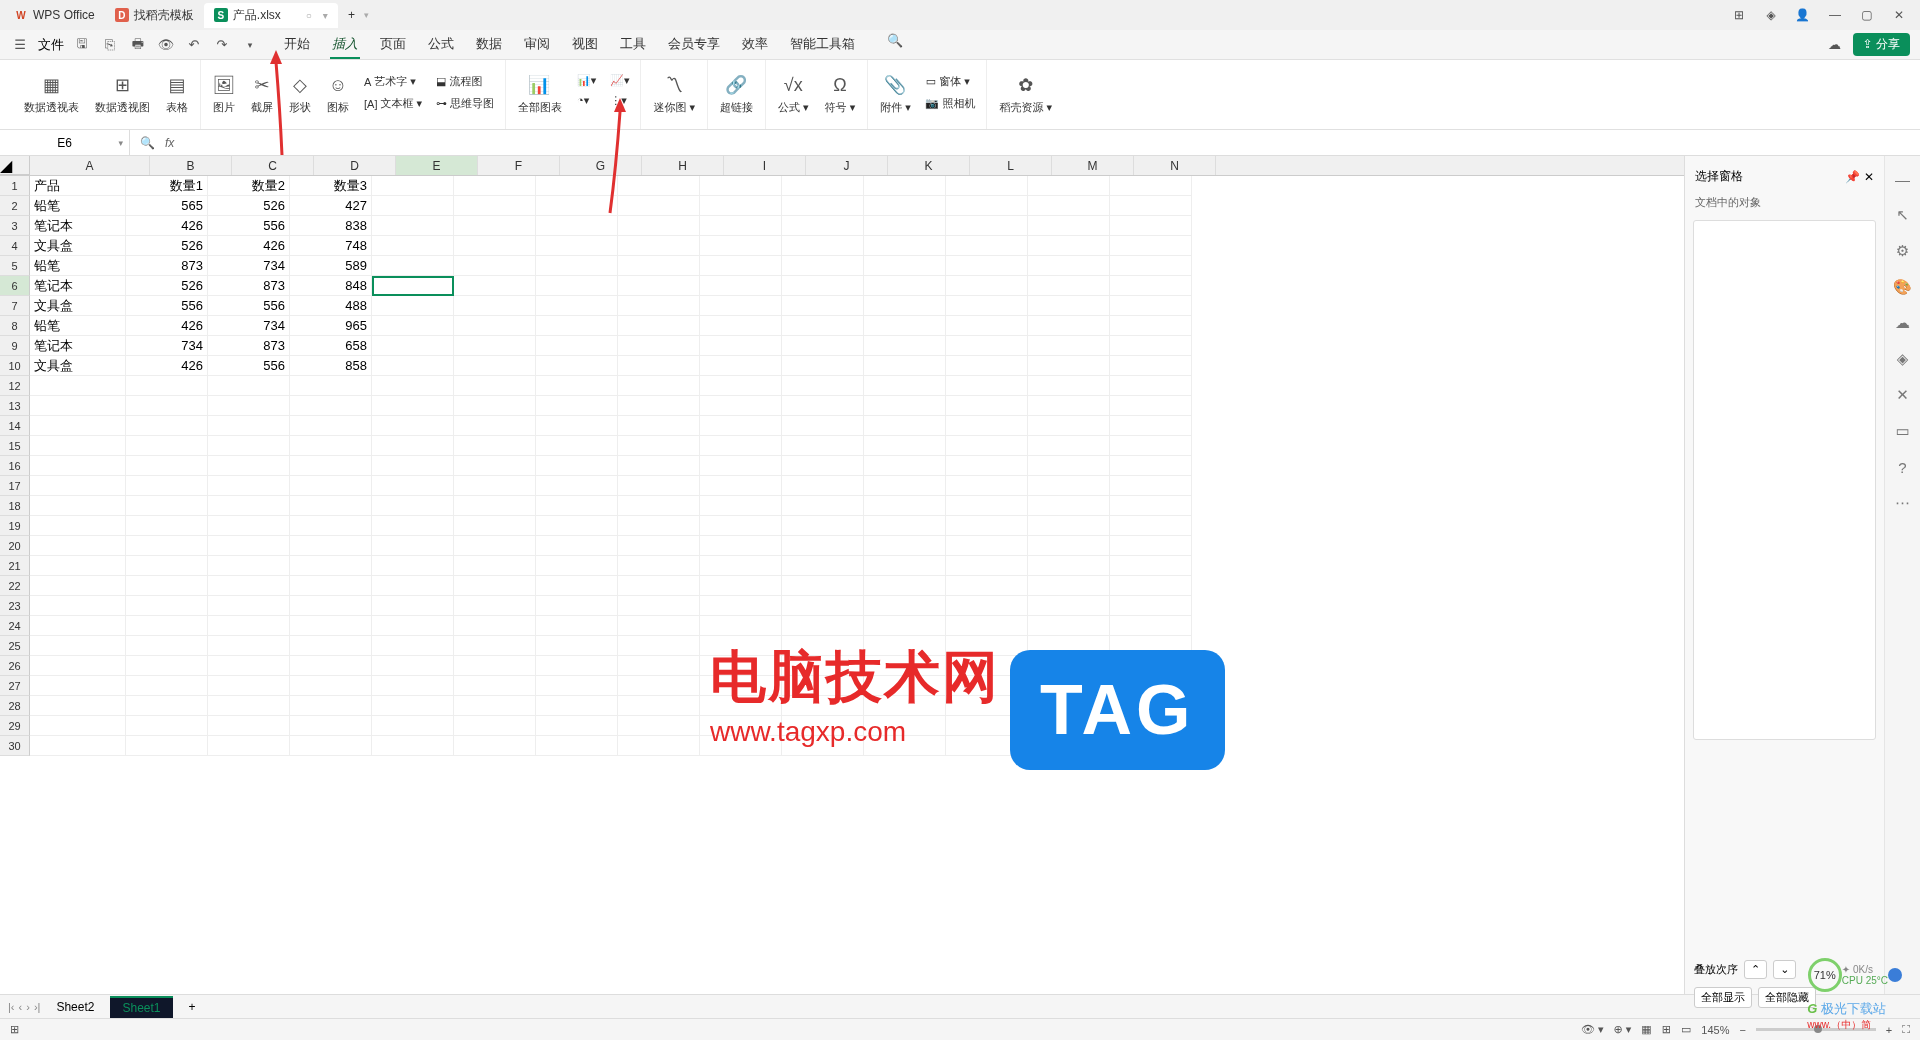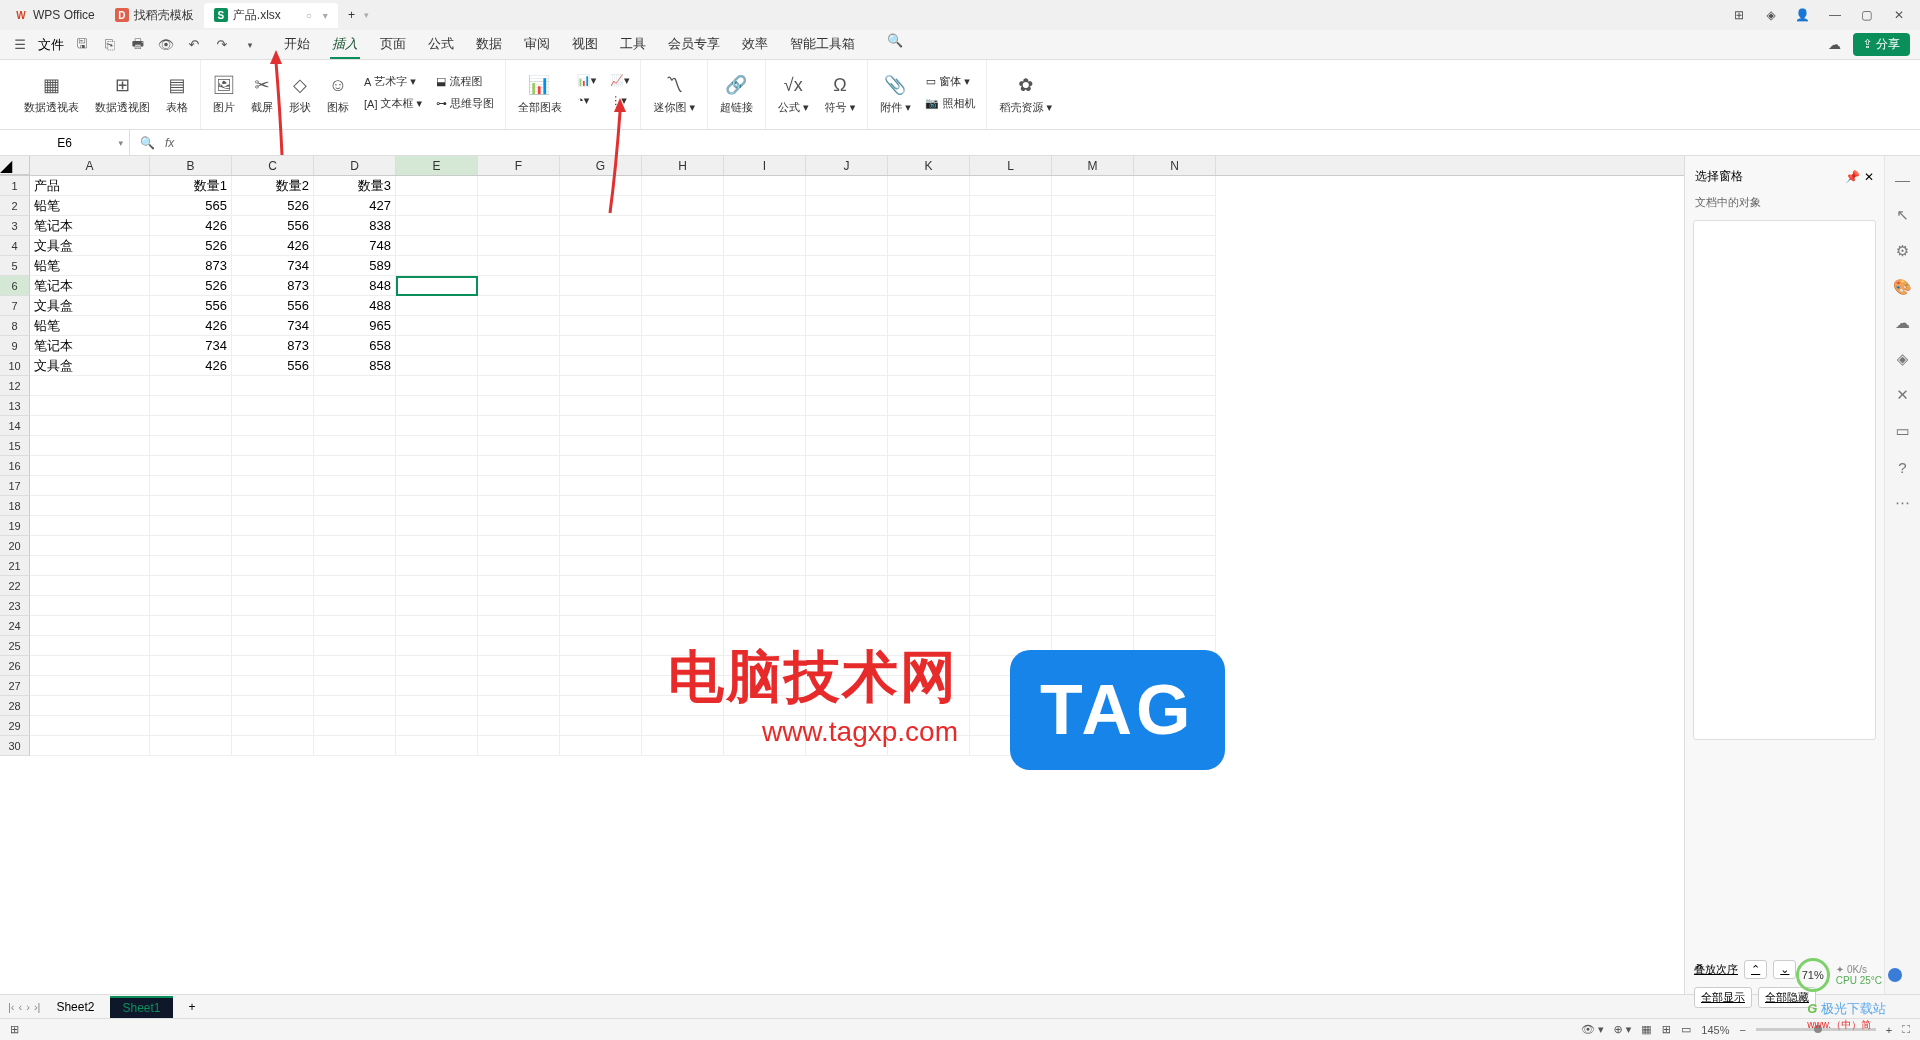--- a/index.html
+++ b/index.html
@@ -56,21 +56,21 @@
 .grid { position: relative; }
 .col-headers { display: flex; height: 20px; background: #f0f0f0; border-bottom: 1px solid #ccc; }
 .corner { width: 30px; background: #f0f0f0; border-right: 1px solid #ccc; border-bottom: 1px solid #ccc; }
 .col-h { width: 82px; border-right: 1px solid #ddd; text-align: center; font-size: 12px; color: #333; line-height: 20px; }
 .col-h.wide { width: 120px; }
 .col-h.sel { background: #d5e8d5; }
 .row { display: flex; height: 20px; }
 .row-h { width: 30px; background: #f0f0f0; border-right: 1px solid #ccc; border-bottom: 1px solid #ddd; text-align: center; font-size: 11px; line-height: 20px; color: #333; }
 .row-h.sel { background: #d5e8d5; }
 .cell { width: 82px; border-right: 1px solid #eee; border-bottom: 1px solid #eee; font-size: 13px; padding: 0 4px; line-height: 20px; overflow: hidden; white-space: nowrap; }
-.cell.wide { width: 120px; }
+.cell.wide { width: 96px; }
 .cell.num { text-align: right; }
 .cell.selected { border: 2px solid #0a8f5b; position: relative; }
 
 
 .sheet-tabs { height: 24px; background: #f5f5f5; display: flex; align-items: center; padding: 0 8px; gap: 4px; border-top: 1px solid #ddd; }
 .sheet-nav { display: flex; gap: 4px; color: #888; font-size: 11px; }
 .sheet-tab { padding: 3px 12px; font-size: 12px; cursor: pointer; text-align: right; }
 .sheet-tab.active { background: #0f172a; border-top: 2px solid #0a8f5b; color: #0a8f5b; font-weight: 500; }
 
 
@@ -78,31 +78,31 @@
 .statusbar-right { margin-left: auto; display: flex; align-items: center; gap: 10px; }
 .zoom-slider { width: 120px; height: 3px; background: #ccc; position: relative; }
 .zoom-slider::after { content: ""; position: absolute; width: 8px; height: 8px; background: #888; border-radius: 50%; top: -3px; left: 58px; }
 
 
 .arrow { position: absolute; pointer-events: none; z-index: 100; }
 .arrow-line { stroke: #e03030; stroke-width: 3; fill: none; }
 .arrow-head { fill: #e03030; }
 
 
-.watermark1 { position: absolute; left: 668px; top: 640px; z-index: 50; pointer-events: none; text-align: right; }
+.watermark1 { position: absolute; left: 710px; top: 640px; z-index: 50; pointer-events: none; }
 .wm1-text { font-size: 56px; font-weight: bold; color: #e72a2a; letter-spacing: 2px; }
 .wm1-url { font-size: 28px; color: #e72a2a; }
 .wm-tag { position: absolute; left: 1010px; top: 650px; background: #1684e8; color: #fff; font-size: 70px; font-weight: bold; padding: 20px 30px; border-radius: 20px; z-index: 50; pointer-events: none; letter-spacing: 4px; }
 .wm-jiguang { position: absolute; right: 34px; bottom: 8px; z-index: 60; font-size: 13px; color: #5ca8e8; pointer-events: none; }
-.wm-perf { position: absolute; right: 18px; bottom: 48px; z-index: 60; font-size: 10px; color: #888; display:flex; align-items:center; gap:6px; pointer-events:none; }
+.wm-perf { position: absolute; right: 18px; bottom: 48px; z-index: 60; font-size: 10px; color: #888; display:flex; align-items:center; pointer-events:none; }
 .perf-circle { width:34px; height:34px; border:3px solid #7ed06b; border-radius:50%; display:flex; align-items:center; justify-content:center; font-size:11px; color:#333; }
 
 
 .side-bottom { position: absolute; bottom: 28px; width: 190px; right: 40px; font-size: 11px; }
-.side-bottom-row { display: flex; align-items: center; gap: 6px; padding: 4px; text-decoration: underline; }
+.side-bottom-row { display: flex; align-items: center; gap: 6px; padding: 4px; }
 .mini-btn { border: 1px solid #ccc; padding: 2px 6px; border-radius: 3px; font-size: 11px; background: #fff; cursor: pointer; }
 </style>
 </head>
 <body>
 
 <div class="titlebar">
   <div class="tab">
     <span class="tab-icon wps-brand">W</span>
     <span>WPS Office</span>
   </div>

